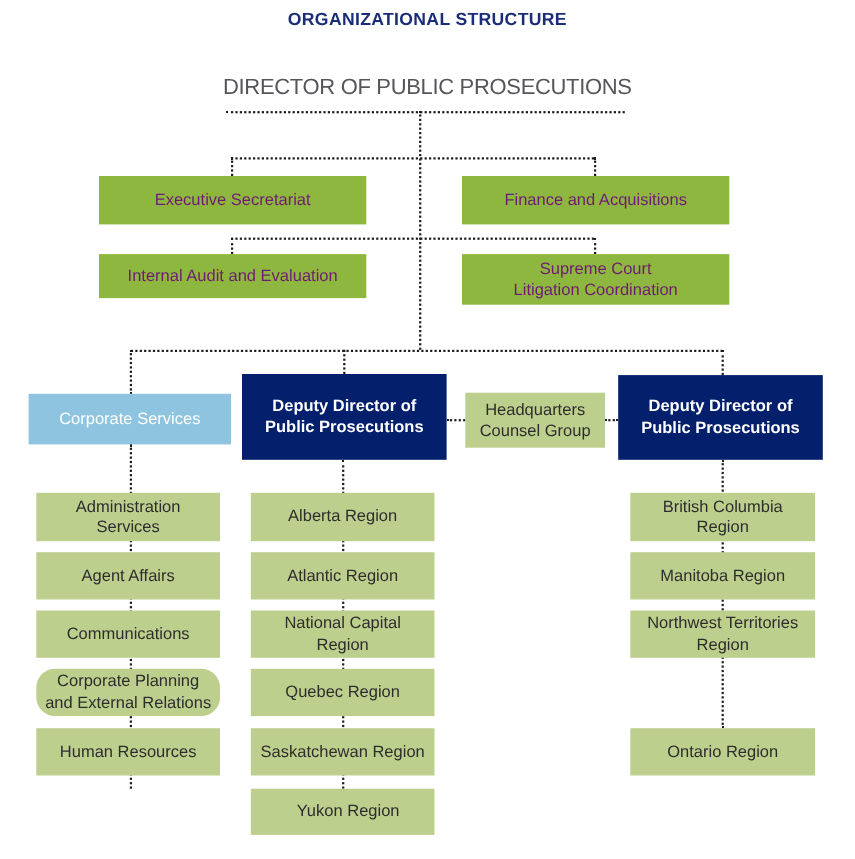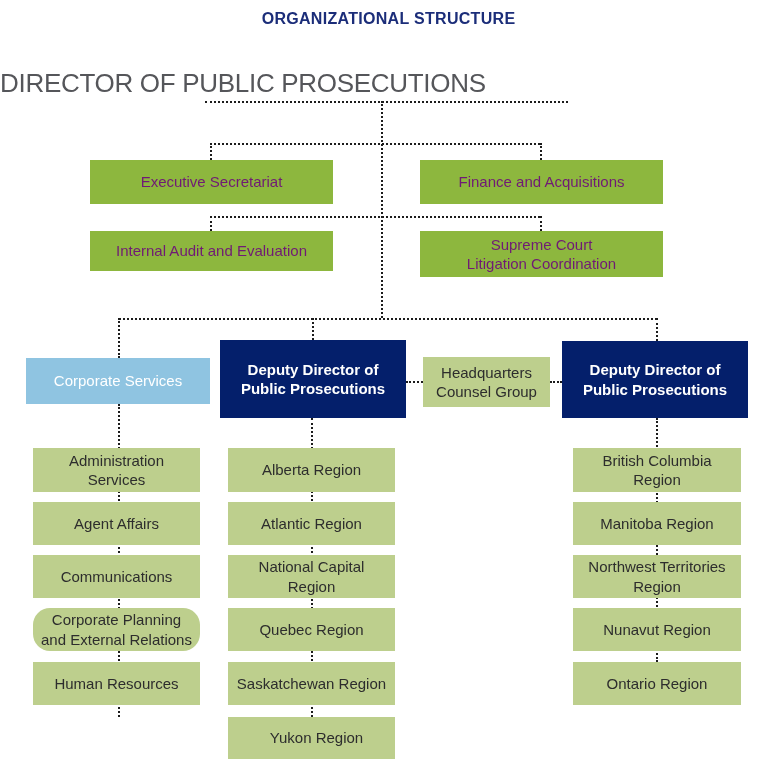--- a/index.html
+++ b/index.html
@@ -6,22 +6,22 @@
   #stage {
     position:relative; width:777px; height:781px; background:#ffffff;
     font-family:Liberation Sans, sans-serif; overflow:hidden;
   }
   .chart-title {
     position:absolute; left:0; right:0; top:10px; text-align:center;
     font-size:16px; font-weight:bold; letter-spacing:.3px;
     color:var(--title-navy,#1b2d79);
   }
   .root-label {
-    position:absolute; left:0; right:0; top:68px; text-align:left;
-    font-size:26px; font-weight:400; letter-spacing:-0.3px;
+    position:absolute; left:0; right:0; top:68px; text-align:center;
+    font-size:20px; font-weight:400; letter-spacing:-0.3px;
     color:var(--heading-gray,#55565a);
   }
   .box {
     position:absolute; display:flex; align-items:center; justify-content:center;
     text-align:center; white-space:pre-line; font-size:15px; line-height:1.28;
     z-index:2; box-sizing:border-box; padding:2px 6px;
   }
   .green      { background:var(--box-green,#8db73e); color:#701a75; }
   .lightgreen { background:var(--box-light-green,#bdcf8d); color:var(--text-dark,#2d2d2d); }
   .blue       { background:var(--box-light-blue,#8fc4e1); color:#ffffff; }
@@ -88,16 +88,15 @@
 Region</div>
   <div class="box lightgreen" style="left:228px; top:608px; width:167px; height:43px;">Quebec Region</div>
   <div class="box lightgreen" style="left:228px; top:662px; width:167px; height:43px;">Saskatchewan Region</div>
   <div class="box lightgreen" style="left:228px; top:717px; width:167px; height:42px;padding-left:16px;">Yukon Region</div>
 
   <div class="box lightgreen" style="left:573px; top:448px; width:168px; height:44px;">British Columbia
 Region</div>
   <div class="box lightgreen" style="left:573px; top:502px; width:168px; height:43px;">Manitoba Region</div>
   <div class="box lightgreen" style="left:573px; top:555px; width:168px; height:43px;">Northwest Territories
 Region</div>
-  <div class="box lightgreen" style="left:573px; top:608px; width:168px; height:43px;">Nunavut Region</div>
   <div class="box lightgreen" style="left:573px; top:662px; width:168px; height:43px;">Ontario Region</div>
 
 </div>
 
 </body></html>

